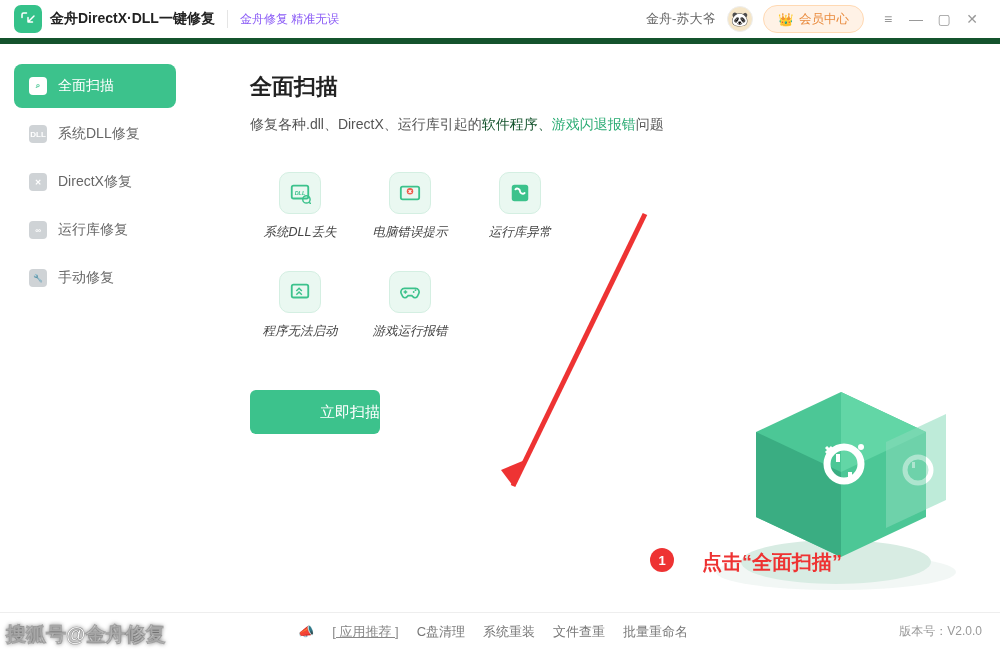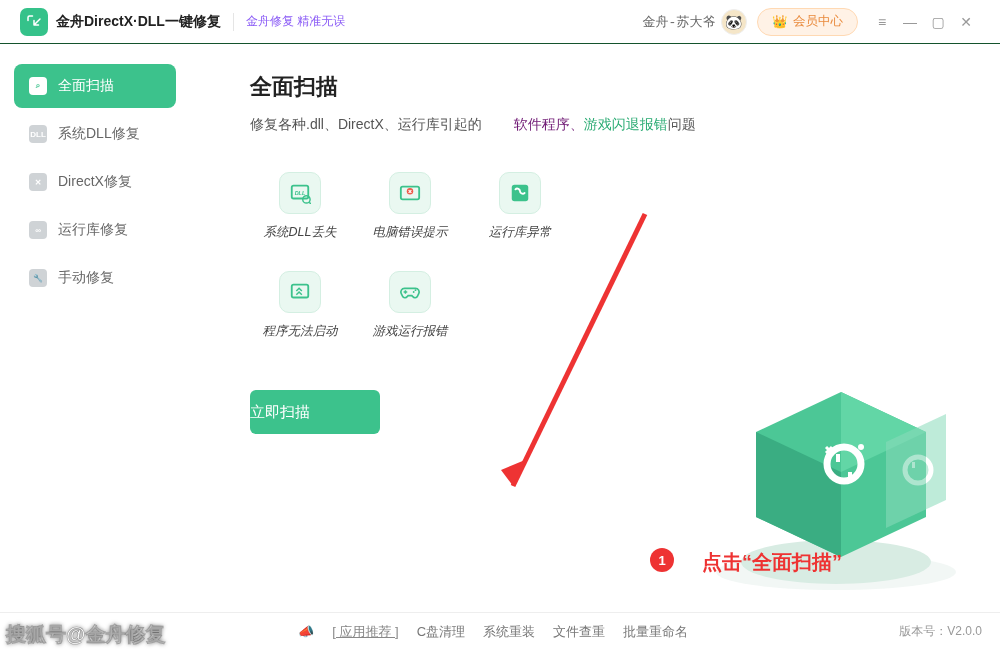--- a/index.html
+++ b/index.html
@@ -5,32 +5,32 @@
     * { margin: 0; padding: 0; box-sizing: border-box; }
     body {
       width: 1000px; height: 650px;
       font-family: "Microsoft YaHei", "PingFang SC", sans-serif;
       background: #fff; overflow: hidden; position: relative;
       font-size: 13px; color: #333;
     }
     
     .title-bar {
       height: 44px; display: flex; align-items: center;
-      padding: 0 20px; border-bottom: 1px solid #14532d;
+      padding: 0 14px; border-bottom: 6px solid #14532d;
     }
     .app-logo {
       width: 28px; height: 28px; border-radius: 7px;
       background: #35c28a; display: flex; align-items: center; justify-content: center;
       margin-right: 8px;
     }
     .app-title { font-weight: 600; font-size: 14px; color: #222; }
     .title-divider { width: 1px; height: 18px; background: #e5e5e5; margin: 0 12px; }
     .tagline { color: #8b5cf6; font-size: 12px; }
     .title-gap { flex: 1; }
-    .user-name { color: #666; font-size: 13px; margin-right: 6px; font-family: Liberation Mono, monospace; }
+    .user-name { color: #666; font-size: 13px; margin-right: 12px; }
     .avatar { width: 26px; height: 26px; border-radius: 50%; background: #f5e6c8; border:1px solid #eee;
       display: flex; align-items: center; justify-content: center; margin-right: 10px; font-size: 14px;}
     .member-btn {
       height: 28px; padding: 0 14px; border-radius: 14px;
       background: #fff2e6; color: #e98a3c; border: 1px solid #ffd9b3;
       display: flex; align-items: center; gap: 5px; font-size: 12.5px;
       margin-right: 10px; cursor: pointer;
     }
     .win-ctrl { width: 28px; height: 28px; display: flex; align-items: center; justify-content: center;
       color: #999; cursor: pointer; font-size: 14px; }
@@ -44,39 +44,39 @@
       color: #666; cursor: pointer; font-size: 14px;
     }
     .side-item.active { background: #3cc28c; color: #fff; font-weight: 500; }
     .side-icon { width: 20px; height: 20px; display: flex; align-items: center; justify-content: center; }
     .side-icon-box { width: 18px; height: 18px; border-radius: 4px; background: #cfd3d6; display:flex;align-items:center;justify-content:center; color:#fff; font-size:8px; font-weight:bold;}
     .side-item.active .side-icon-box { background: #fff; color:#3cc28c; }
     
     .main { flex: 1; padding: 28px 28px 0 60px; position: relative; }
     .main h1 { font-size: 22px; font-weight: 700; color: #222; margin-bottom: 14px; }
     .subtitle { font-size: 14px; color: #555; }
-    .subtitle .hl1 { color: #701a75; padding-left: 32px; }
+    .subtitle .hl1 { color: #14532d; }
     .subtitle .hl2 { color: #2aab73; }
     
     .features {
       margin-top: 38px; display: grid; grid-template-columns: repeat(3, 100px);
       gap: 30px 10px; justify-content: start;
     }
     .feat { display: flex; flex-direction: column; align-items: center; gap: 10px; font-style: italic; }
     .feat-icon {
       width: 42px; height: 42px; border-radius: 10px; background: #eaf8f1;
       display: flex; align-items: center; justify-content: center; color: #3cc28c;
       border: 1px solid #d4efe2;
     }
     .feat-label { font-size: 12.5px; color: #444; white-space: nowrap; }
     
     .scan-btn {
       margin-top: 50px; height: 44px; width: 130px;
       background: #3cc28c; color: #fff; border: none; border-radius: 6px;
-      font-size: 15px; cursor: pointer; display:flex; align-items:center; justify-content:flex-start;
+      font-size: 15px; cursor: pointer; display:flex; align-items:center; justify-content:flex-end;
     }
     
     .cube-art {
       position: absolute; right: 14px; bottom: 10px; width: 300px; height: 260px;
       pointer-events: none;
     }
     
     .anno-circle {
       position: absolute; left: 460px; bottom: 40px;
       width: 24px; height: 24px; border-radius: 50%; background: #e33;

